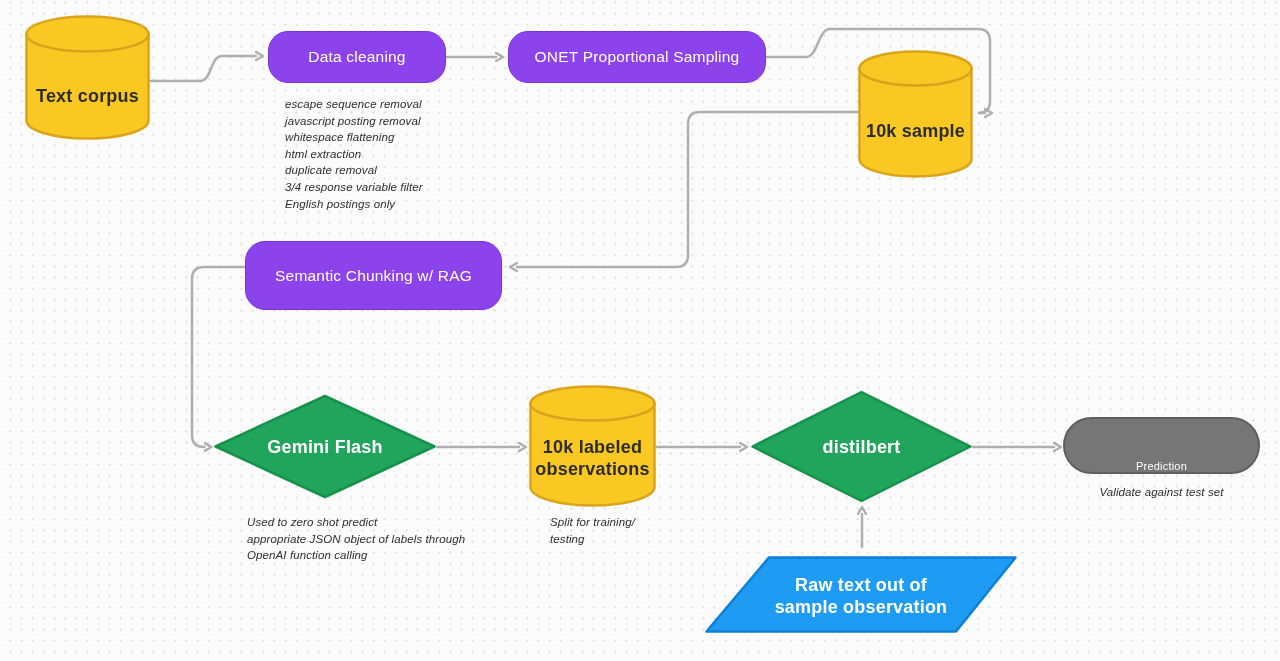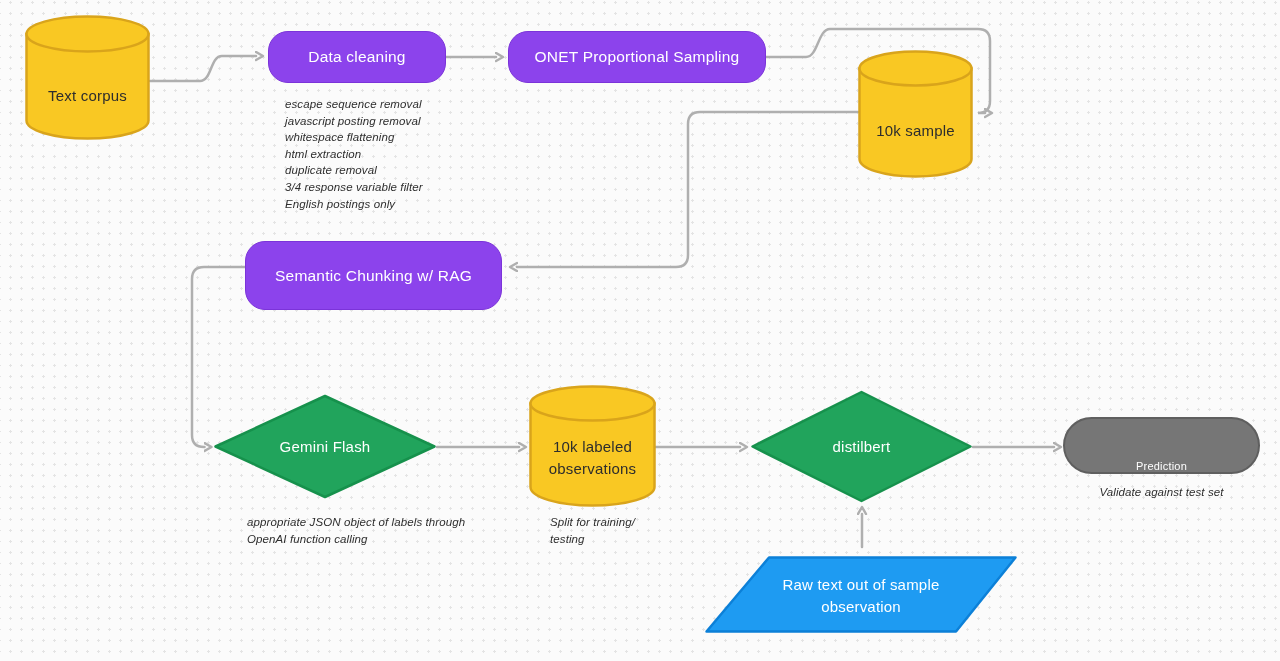--- a/index.html
+++ b/index.html
@@ -30,21 +30,21 @@
     border:2px solid #5F5F5F;
     border-radius:29px;
     color:#FFFFFF;
     display:flex;align-items:flex-end;justify-content:center;
     font-size:11px;font-weight:500;letter-spacing:.2px;
   }
   .shape-label{
     position:absolute;left:0;top:0;right:0;bottom:0;
     display:flex;align-items:center;justify-content:center;
     text-align:center;
-    font-size:15px;font-weight:400;letter-spacing:.2px;
+    font-size:18px;font-weight:700;letter-spacing:.2px;
     line-height:22px;
     z-index:3;
   }
   .dark-label{color:#2D2D2D;}
   .light-label{color:#FFFFFF;}
   .cyl-fill{fill:#F9C823;stroke:#D9A41B;stroke-width:2.5;}
   .diamond-fill{fill:#21A45C;stroke:#16914C;stroke-width:2.5;stroke-linejoin:round;}
   .para-fill{fill:#1E9BF2;stroke:#0C80D8;stroke-width:2.5;stroke-linejoin:round;}
   .note{
     position:absolute;z-index:2;
@@ -140,20 +140,21 @@
     <div>escape sequence removal</div>
     <div>javascript posting removal</div>
     <div>whitespace flattening</div>
     <div>html extraction</div>
     <div>duplicate removal</div>
     <div>3/4 response variable filter</div>
     <div>English postings only</div>
   </div>
 
   <div class="note" style="left:247px;top:514px;">
+    <div>Used to zero shot predict</div>
     <div>appropriate JSON object of labels through</div>
     <div>OpenAI function calling</div>
   </div>
 
   <div class="note" style="left:550px;top:514px;">
     <div>Split for training/</div>
     <div>testing</div>
   </div>
 
   <div class="note note-center" style="left:1063px;top:484px;width:197px;">

